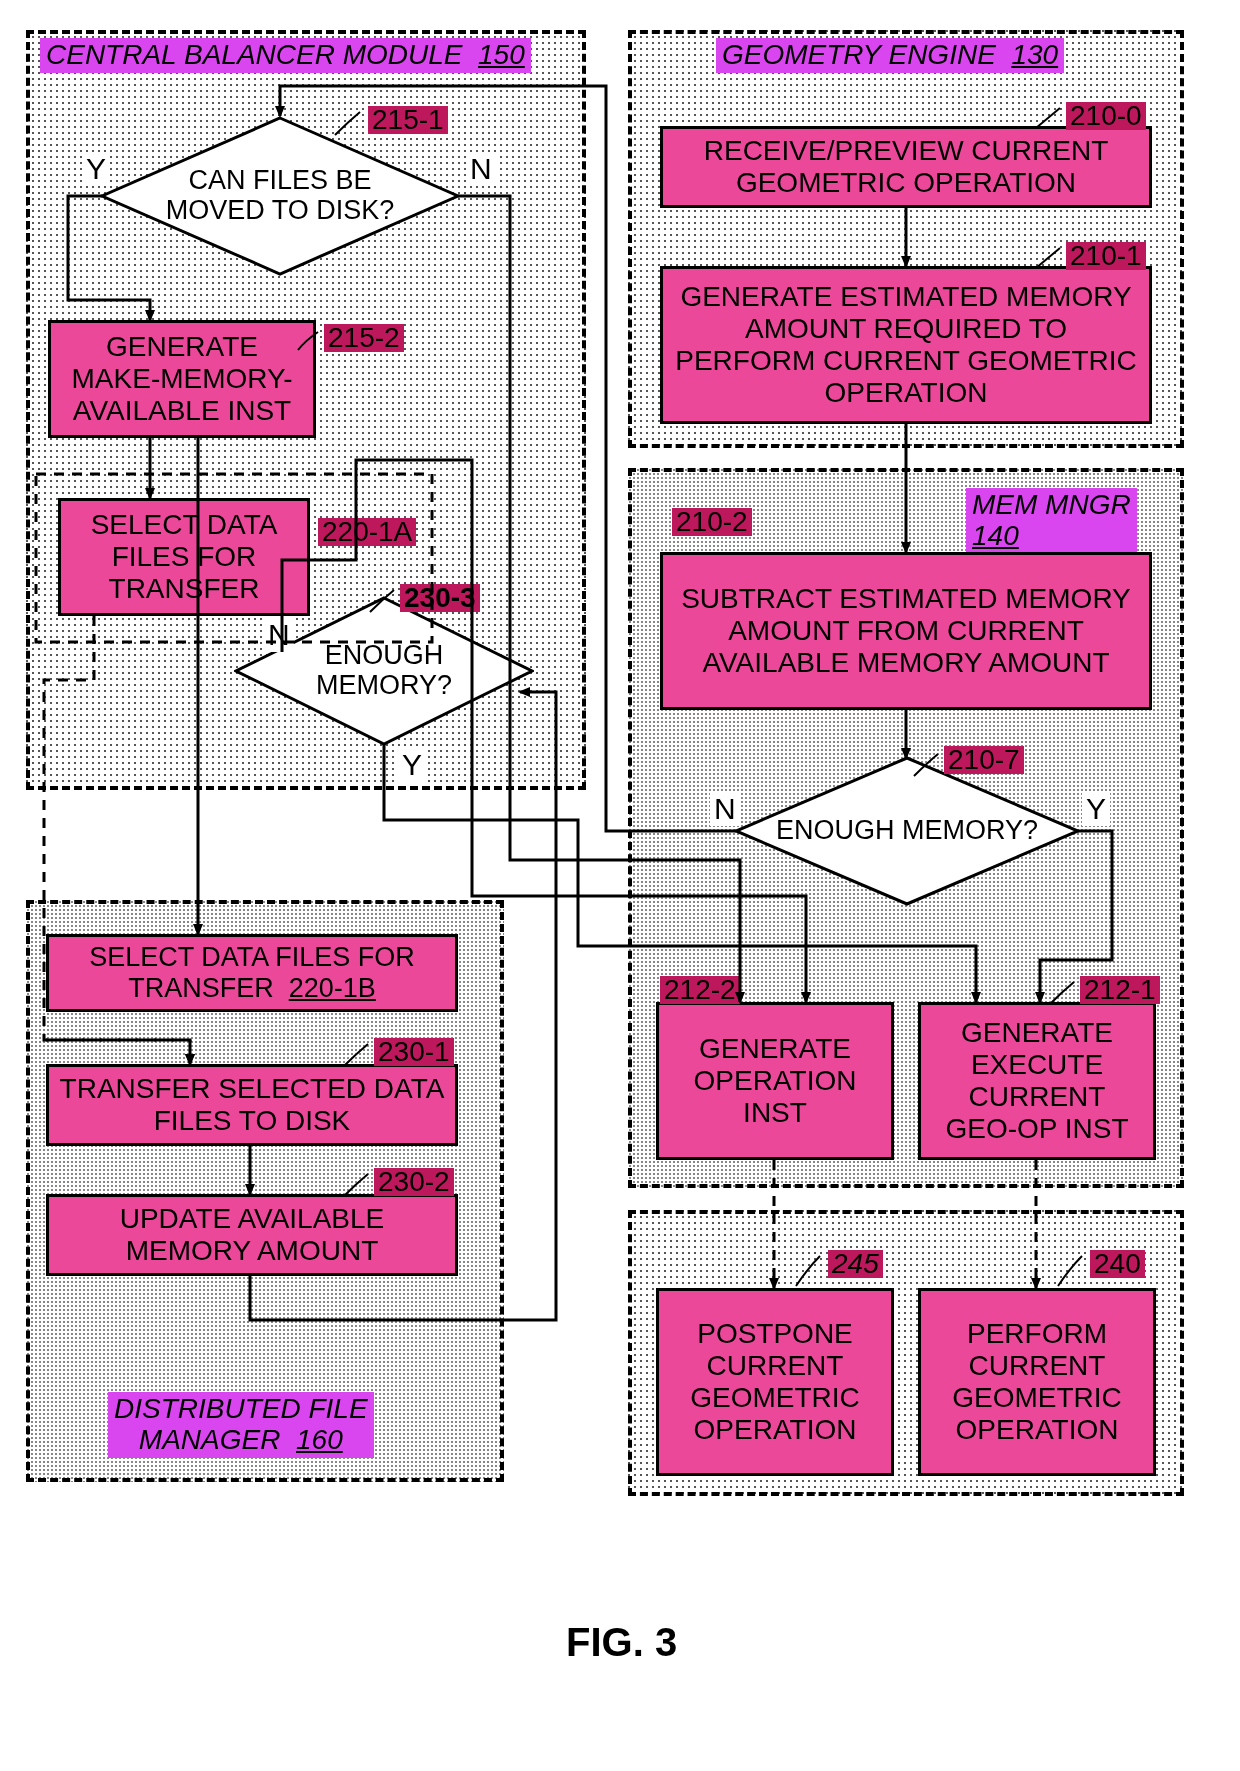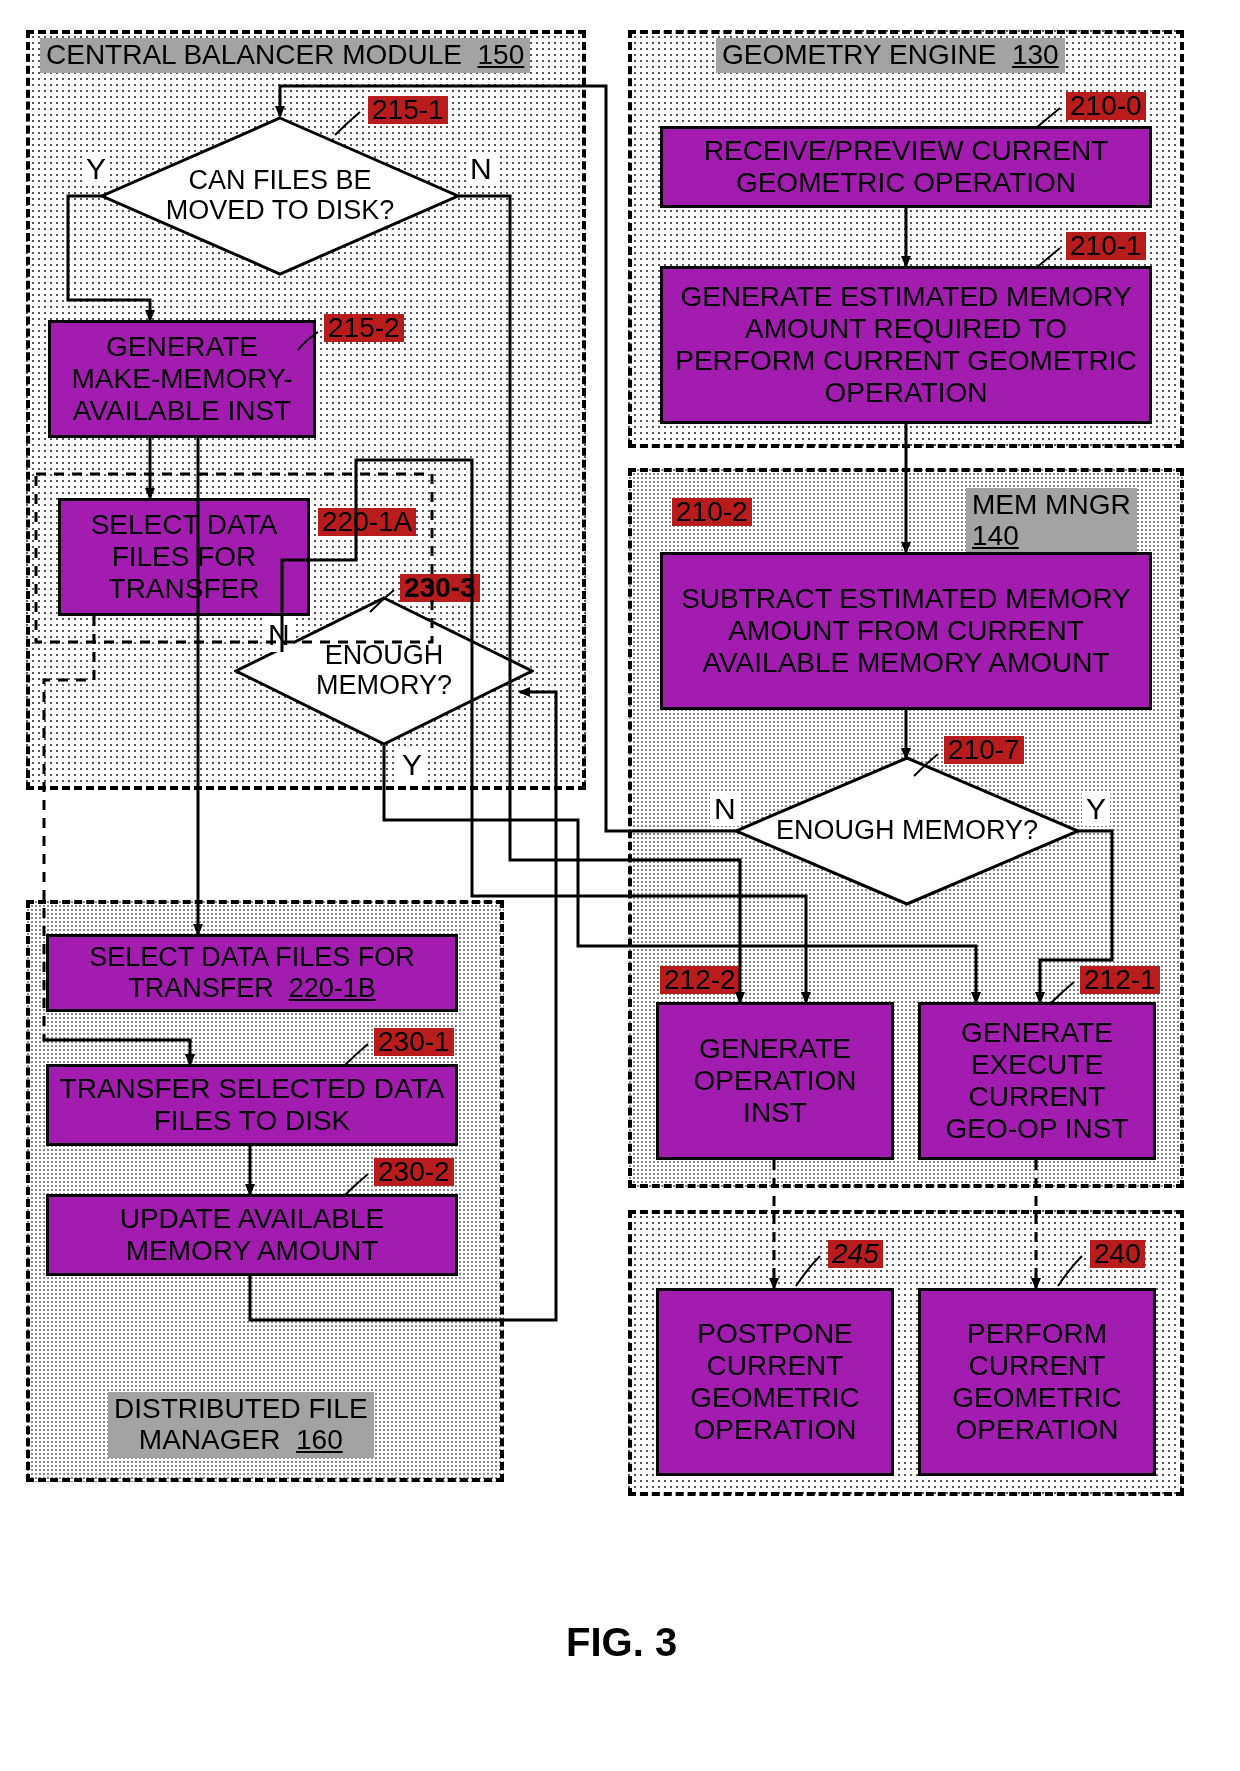--- a/index.html
+++ b/index.html
@@ -24,46 +24,48 @@
     background-image: radial-gradient(#555 1.4px, transparent 1.4px);
     background-size: 6px 6px;
   }
   .dotfill-fine {
     background-color: #fff;
     background-image: radial-gradient(#888 0.9px, transparent 0.9px);
     background-size: 4px 4px;
   }
   .box {
     position: absolute;
-    background: #a21caf;
+    background: #ec4899;
     border: 3px solid #000;
     box-sizing: border-box;
     display: flex;
     align-items: center;
     justify-content: center;
     text-align: center;
     font-size: 28px;
     line-height: 1.15;
     padding: 18px 10px;
   }
   .label {
     position: absolute;
-    background: #a3a3a3;
+    background: #d946ef;
     font-size: 28px;
     padding: 2px 6px;
     white-space: nowrap;
     line-height: 1.1;
+    font-style: italic;
   }
   .label .ul { text-decoration: underline; }
   .small-label {
     position: absolute;
     font-size: 28px;
-    background: #b91c1c;
+    background: #be185d;
     padding: 0 4px;
     line-height: 1;
+    margin-top: 10px;
   }
   .decision {
     position: absolute;
   }
   .decision svg { display: block; }
   .decision .dtext {
     position: absolute;
     inset: 0;
     display: flex;
     align-items: center;

